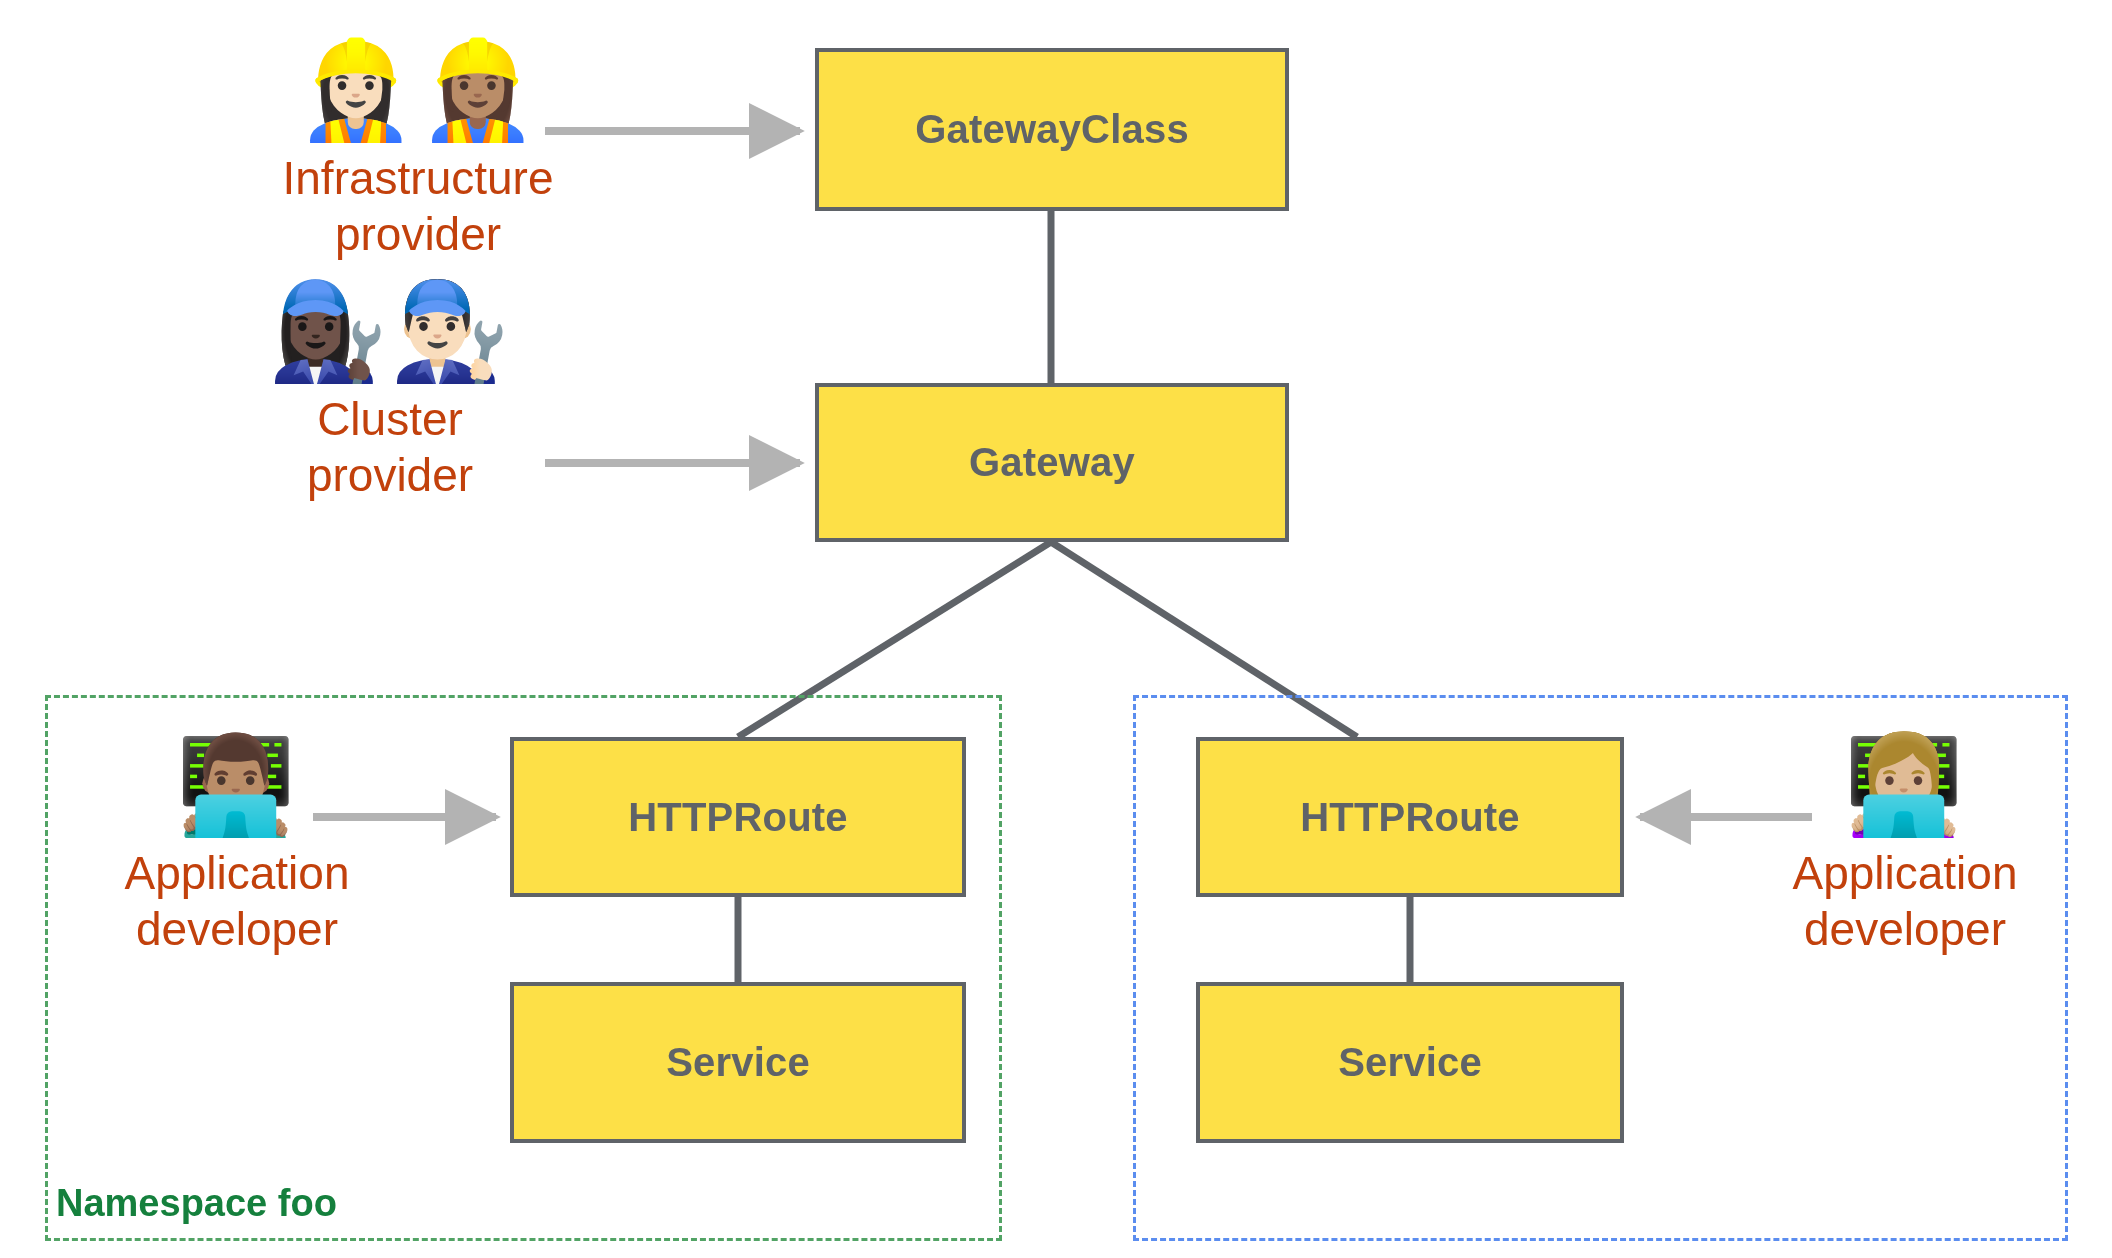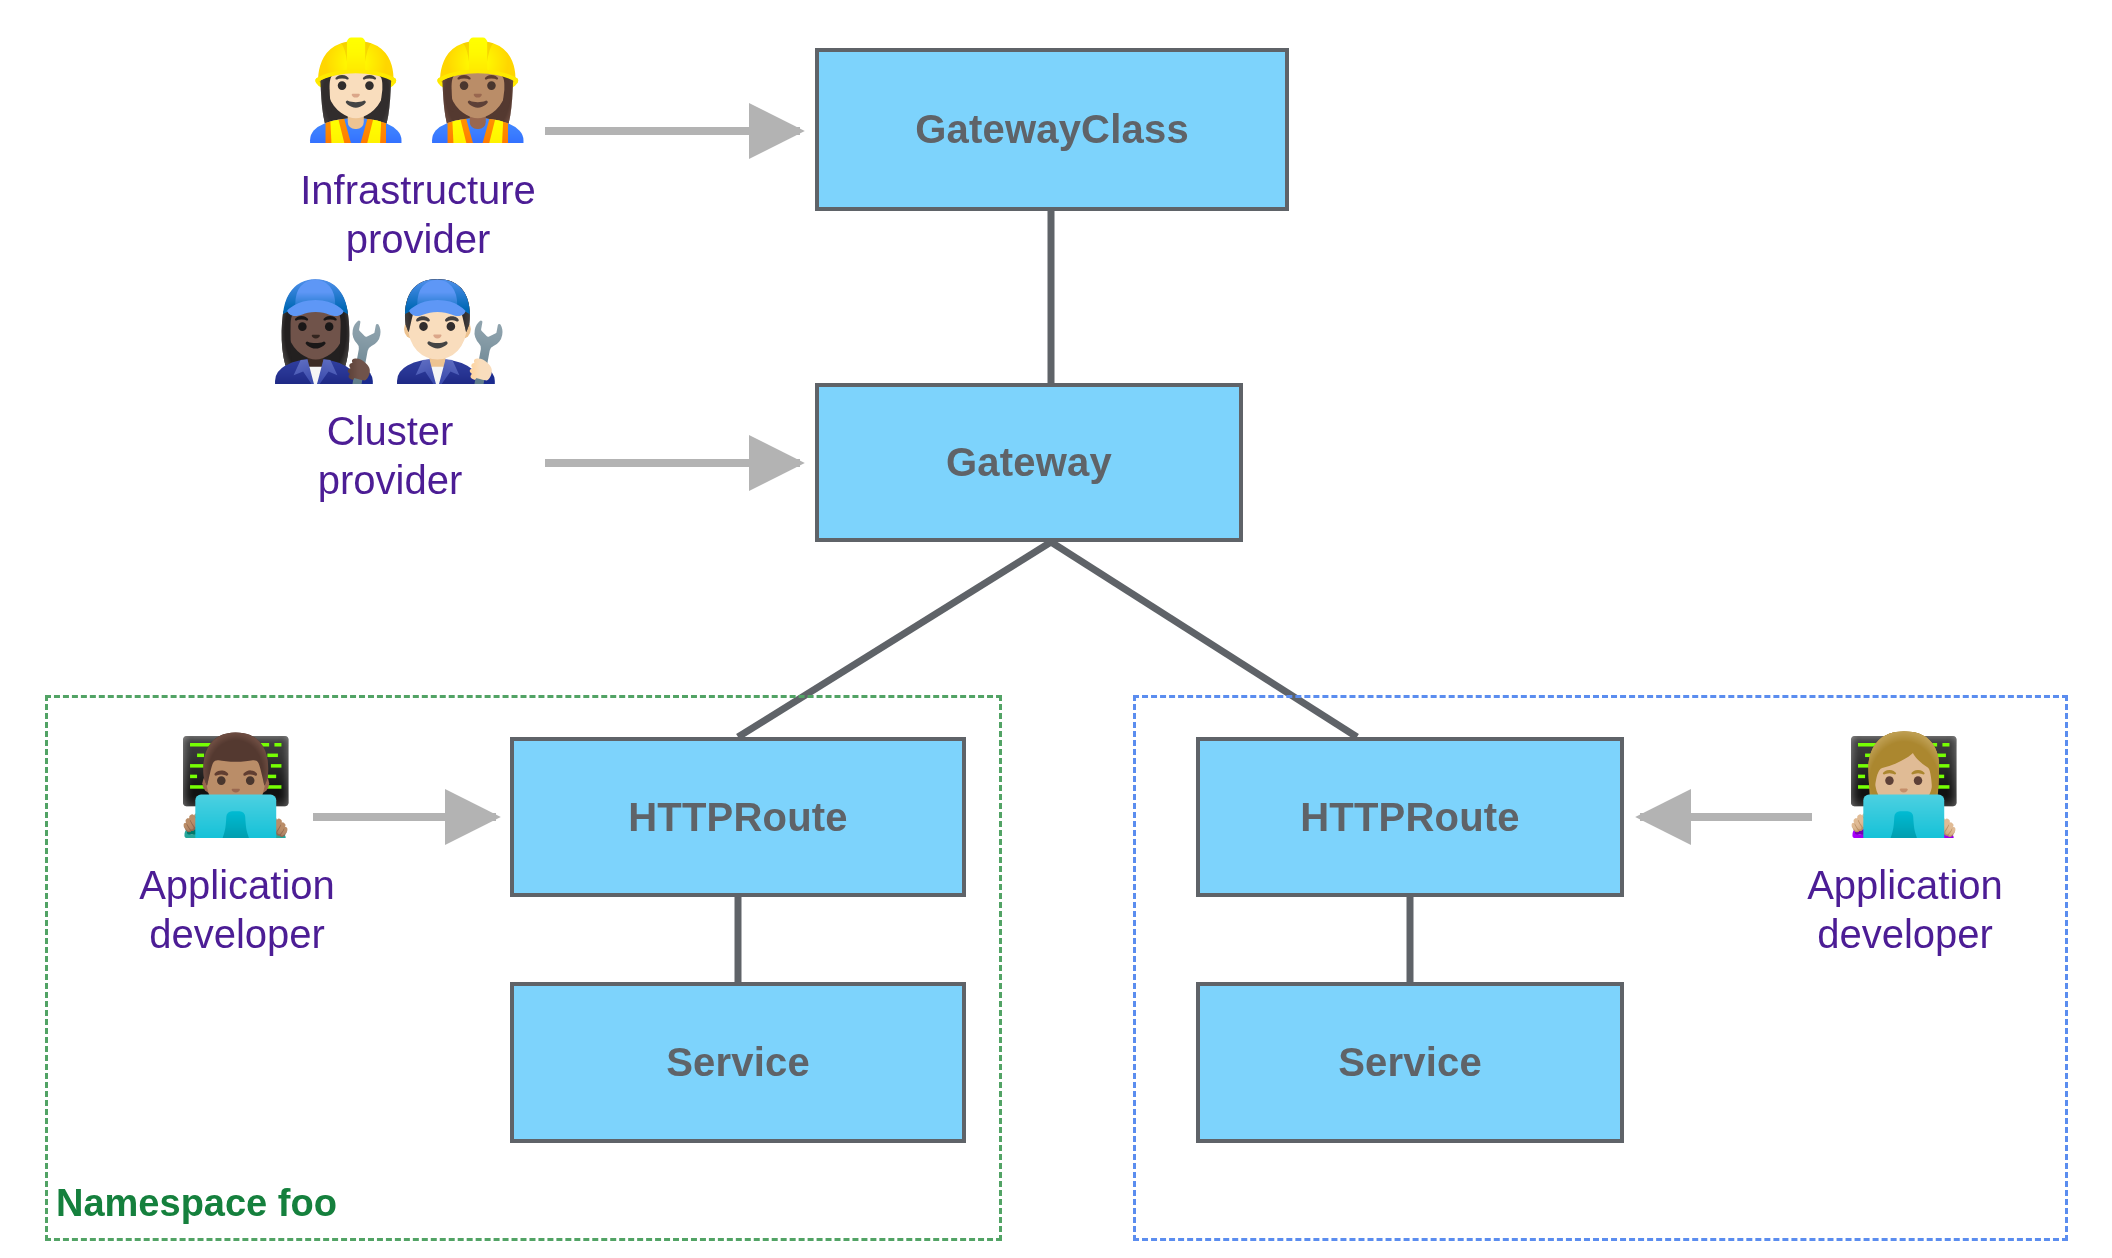--- a/index.html
+++ b/index.html
@@ -23,35 +23,35 @@
     top: 0;
     width: 2112px;
     height: 1258px;
     pointer-events: none;
   }
   
   .node-box {
     position: absolute;
     box-sizing: border-box;
     border: 4px solid #5f6368;
-    background: #7dd3fc;
+    background: #fde047;
     display: flex;
     align-items: center;
     justify-content: center;
   }
   .node-label {
     font-family: "Liberation Sans", sans-serif;
     font-weight: bold;
     color: #5f6368;
     font-size: 40px;
     letter-spacing: 0.2px;
     white-space: nowrap;
   }
   #box-gatewayclass { left: 815px;  top: 48px;  width: 474px;  height: 163px; }
-  #box-gateway      { left: 815px;  top: 383px; width: 428px;  height: 159px; }
+  #box-gateway      { left: 815px;  top: 383px; width: 474px;  height: 159px; }
   #box-httproute-foo{ left: 510px;  top: 737px; width: 456px;  height: 160px; }
   #box-service-foo  { left: 510px;  top: 982px; width: 456px;  height: 161px; }
   #box-httproute-bar{ left: 1196px; top: 737px; width: 428px;  height: 160px; }
   #box-service-bar  { left: 1196px; top: 982px; width: 428px;  height: 161px; }
 
   
   .namespace {
     position: absolute;
     box-sizing: border-box;
     background: transparent;
@@ -88,24 +88,24 @@
     text-align: center;
   }
   .persona-emoji {
     font-size: 96px;
     line-height: 1.0;
     white-space: nowrap;
     letter-spacing: 2px;
     font-family: "DejaVu Sans", sans-serif;
   }
   .persona-label {
-    margin-top: 28px;
-    font-family: "Liberation Sans", sans-serif;
-    font-size: 40px;
-    color: #4c1d95;
+    margin-top: 12px;
+    font-family: "Liberation Sans", sans-serif;
+    font-size: 46px;
+    color: #c2410c;
     line-height: 1.22;
     white-space: pre-line;
   }
   #persona-infra    { left: 218px;  top: 42px;  width: 400px; }
   #persona-cluster  { left: 210px;  top: 283px; width: 360px; }
   #persona-dev-foo  { left: 92px;   top: 737px; width: 290px; }
   #persona-dev-bar  { left: 1760px; top: 737px; width: 290px; }
 </style>
 </head>
 <body>

